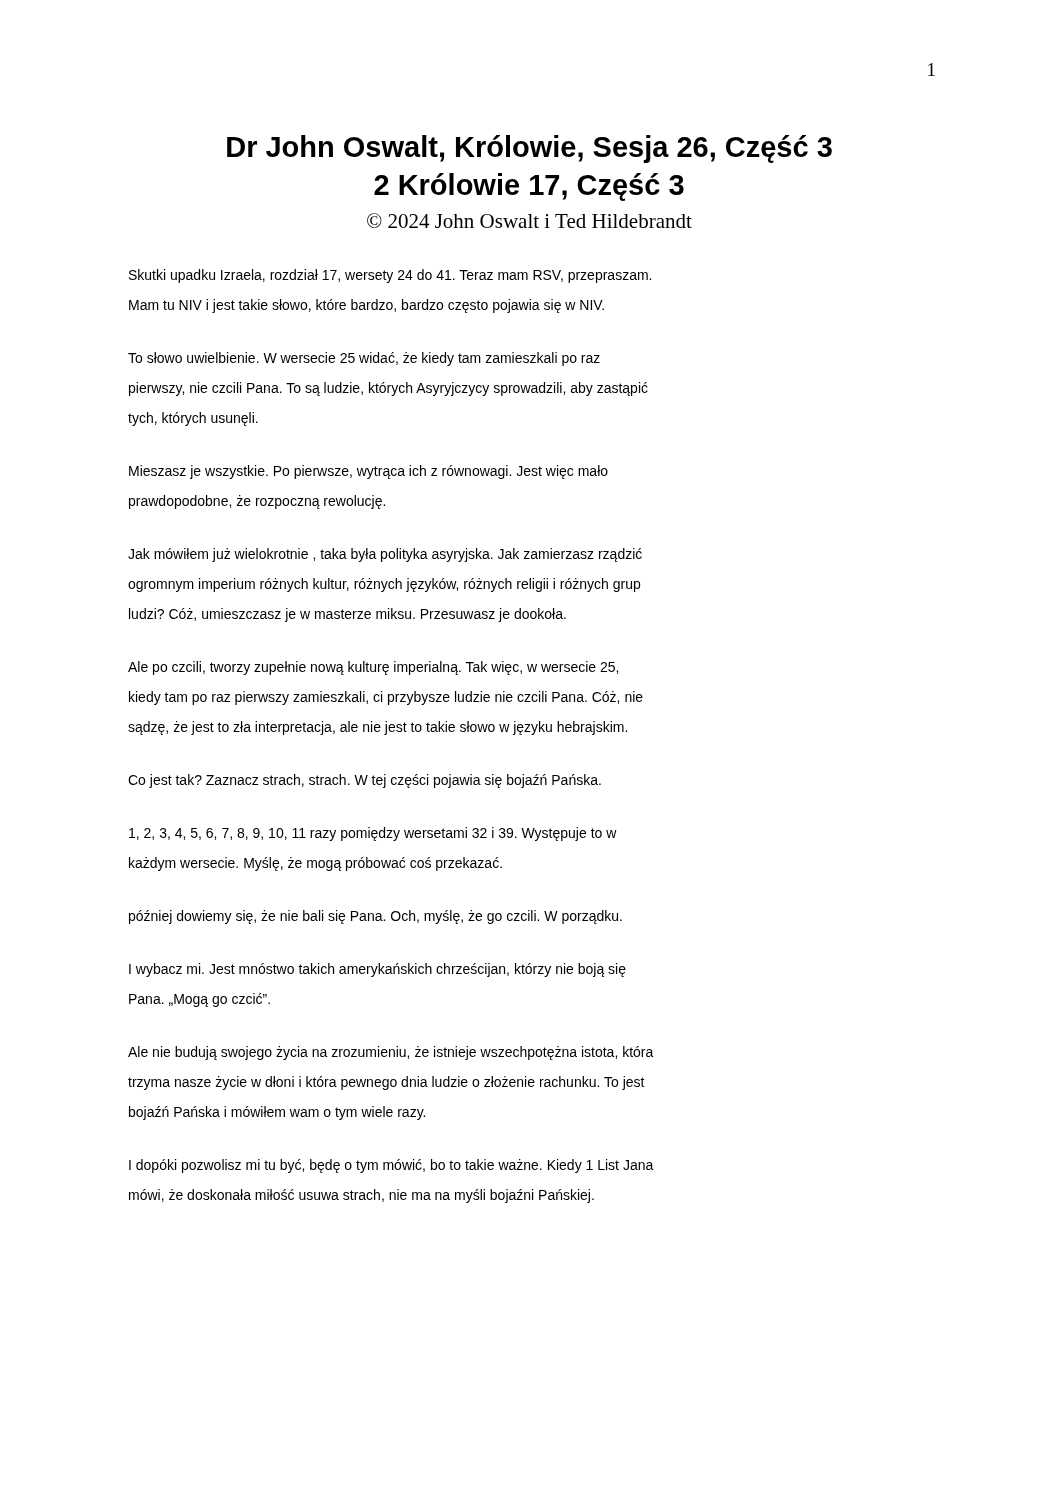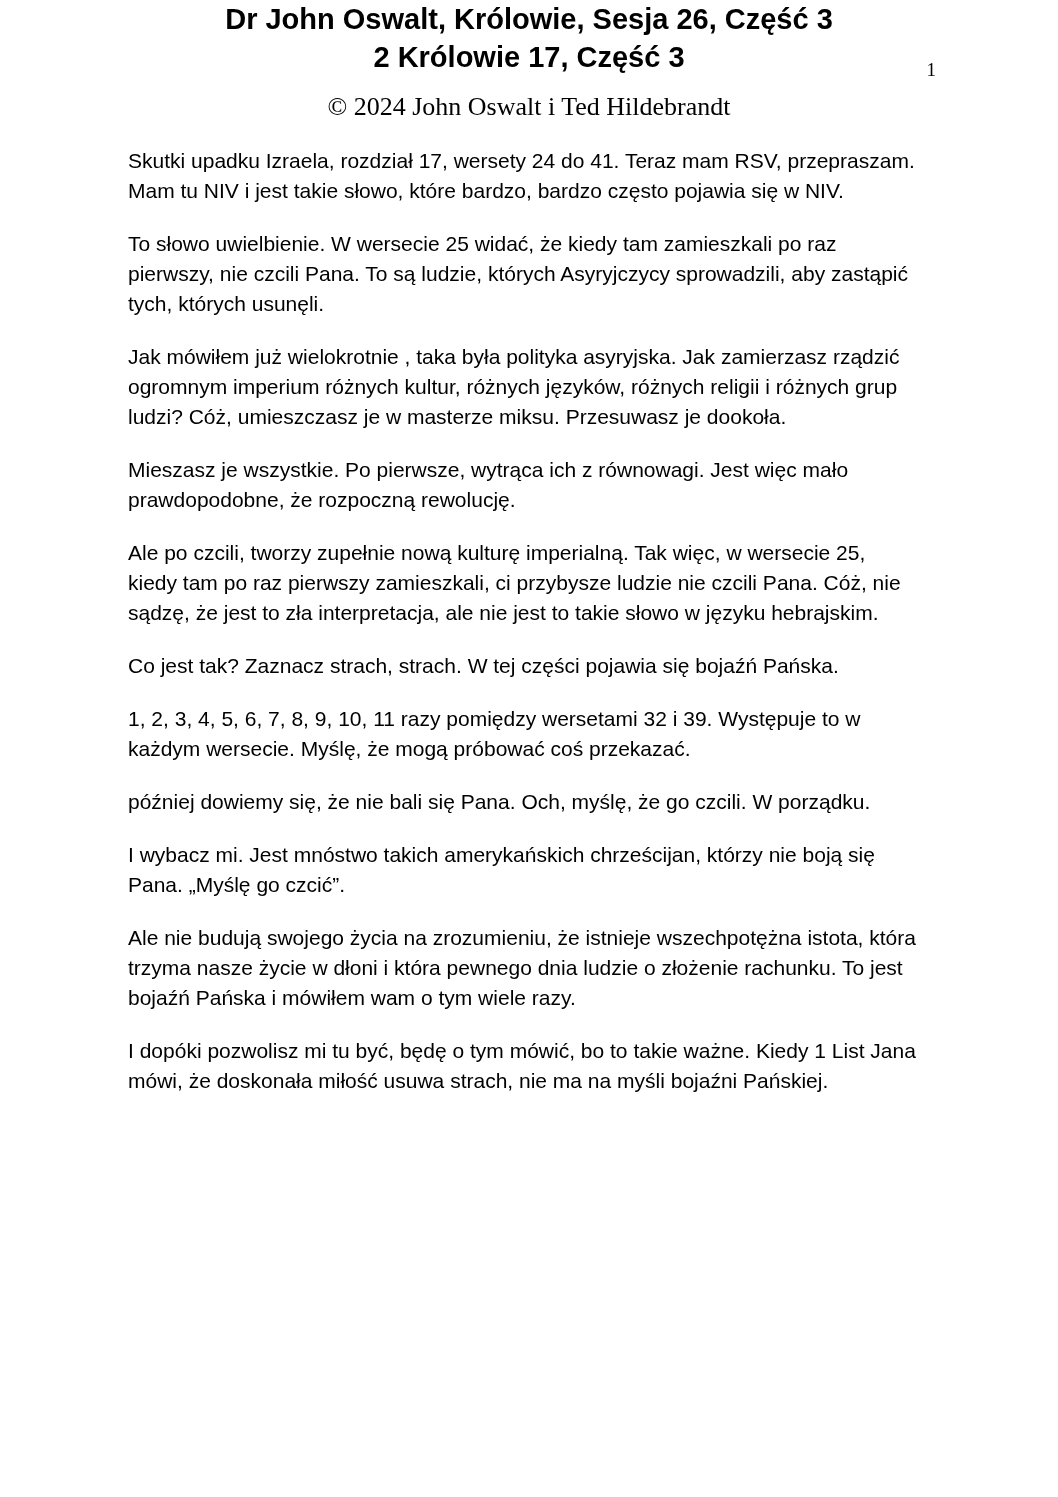--- a/index.html
+++ b/index.html
@@ -19,49 +19,50 @@
   .page-number {
     position: absolute;
     top: 58px;
     right: 122px;
     font-family: "Liberation Serif", "DejaVu Serif", serif;
     font-size: 19px;
     line-height: 24px;
     color: #000000;
   }
   .title-block {
+    padding-top: 128px;
     text-align: center;
   }
   .title-line {
     font-family: "Liberation Sans", "DejaVu Sans", sans-serif;
     font-weight: bold;
     font-size: 29px;
     line-height: 38px;
     margin: 0;
     color: #000000;
   }
   .copyright {
     font-family: "Liberation Serif", "DejaVu Serif", serif;
-    font-size: 26px;
+    font-size: 21px;
     line-height: 30px;
-    margin-top: 16px;
+    margin-top: 2px;
     color: #000000;
   }
   .body-text {
     margin: 24px 0 0 128px;
     width: 812px;
   }
   .body-text p {
     margin: 0 0 23px 0;
     padding: 0;
   }
   .line {
     display: block;
     white-space: pre;
-    font-size: 21px;
+    font-size: 14px;
     line-height: 30px;
     color: #000000;
   }
 </style>
 </head>
 <body>
 
 <div class="page">
 
   <div class="page-number">1</div>
@@ -79,28 +80,28 @@
       <span class="line">Mam tu NIV i jest takie słowo, które bardzo, bardzo często pojawia się w NIV.</span>
     </p>
 
     <p>
       <span class="line">To słowo uwielbienie. W wersecie 25 widać, że kiedy tam zamieszkali po raz</span>
       <span class="line">pierwszy, nie czcili Pana. To są ludzie, których Asyryjczycy sprowadzili, aby zastąpić</span>
       <span class="line">tych, których usunęli.</span>
     </p>
 
     <p>
+      <span class="line">Mieszasz je wszystkie. Po pierwsze, wytrąca ich z równowagi. Jest więc mało</span>
+      <span class="line">prawdopodobne, że rozpoczną rewolucję.</span>
+    </p>
+
+    <p>
       <span class="line">Jak mówiłem już wielokrotnie , taka była polityka asyryjska. Jak zamierzasz rządzić</span>
       <span class="line">ogromnym imperium różnych kultur, różnych języków, różnych religii i różnych grup</span>
       <span class="line">ludzi? Cóż, umieszczasz je w masterze miksu. Przesuwasz je dookoła.</span>
-    </p>
-
-    <p>
-      <span class="line">Mieszasz je wszystkie. Po pierwsze, wytrąca ich z równowagi. Jest więc mało</span>
-      <span class="line">prawdopodobne, że rozpoczną rewolucję.</span>
     </p>
 
     <p>
       <span class="line">Ale po czcili, tworzy zupełnie nową kulturę imperialną. Tak więc, w wersecie 25,</span>
       <span class="line">kiedy tam po raz pierwszy zamieszkali, ci przybysze ludzie nie czcili Pana. Cóż, nie</span>
       <span class="line">sądzę, że jest to zła interpretacja, ale nie jest to takie słowo w języku hebrajskim.</span>
     </p>
 
     <p>
       <span class="line">Co jest tak? Zaznacz strach, strach. W tej części pojawia się bojaźń Pańska.</span>
@@ -111,21 +112,21 @@
       <span class="line">każdym wersecie. Myślę, że mogą próbować coś przekazać.</span>
     </p>
 
 
     <p>
       <span class="line">później dowiemy się, że nie bali się Pana. Och, myślę, że go czcili. W porządku.</span>
     </p>
 
     <p>
       <span class="line">I wybacz mi. Jest mnóstwo takich amerykańskich chrześcijan, którzy nie boją się</span>
-      <span class="line">Pana. „Myślę go czcić”.</span>
+      <span class="line">Pana. „Mogą go czcić”.</span>
     </p>
 
     <p>
       <span class="line">Ale nie budują swojego życia na zrozumieniu, że istnieje wszechpotężna istota, która</span>
       <span class="line">trzyma nasze życie w dłoni i która pewnego dnia ludzie o złożenie rachunku. To jest</span>
       <span class="line">bojaźń Pańska i mówiłem wam o tym wiele razy.</span>
     </p>
 
     <p>
       <span class="line">I dopóki pozwolisz mi tu być, będę o tym mówić, bo to takie ważne. Kiedy 1 List Jana</span>

